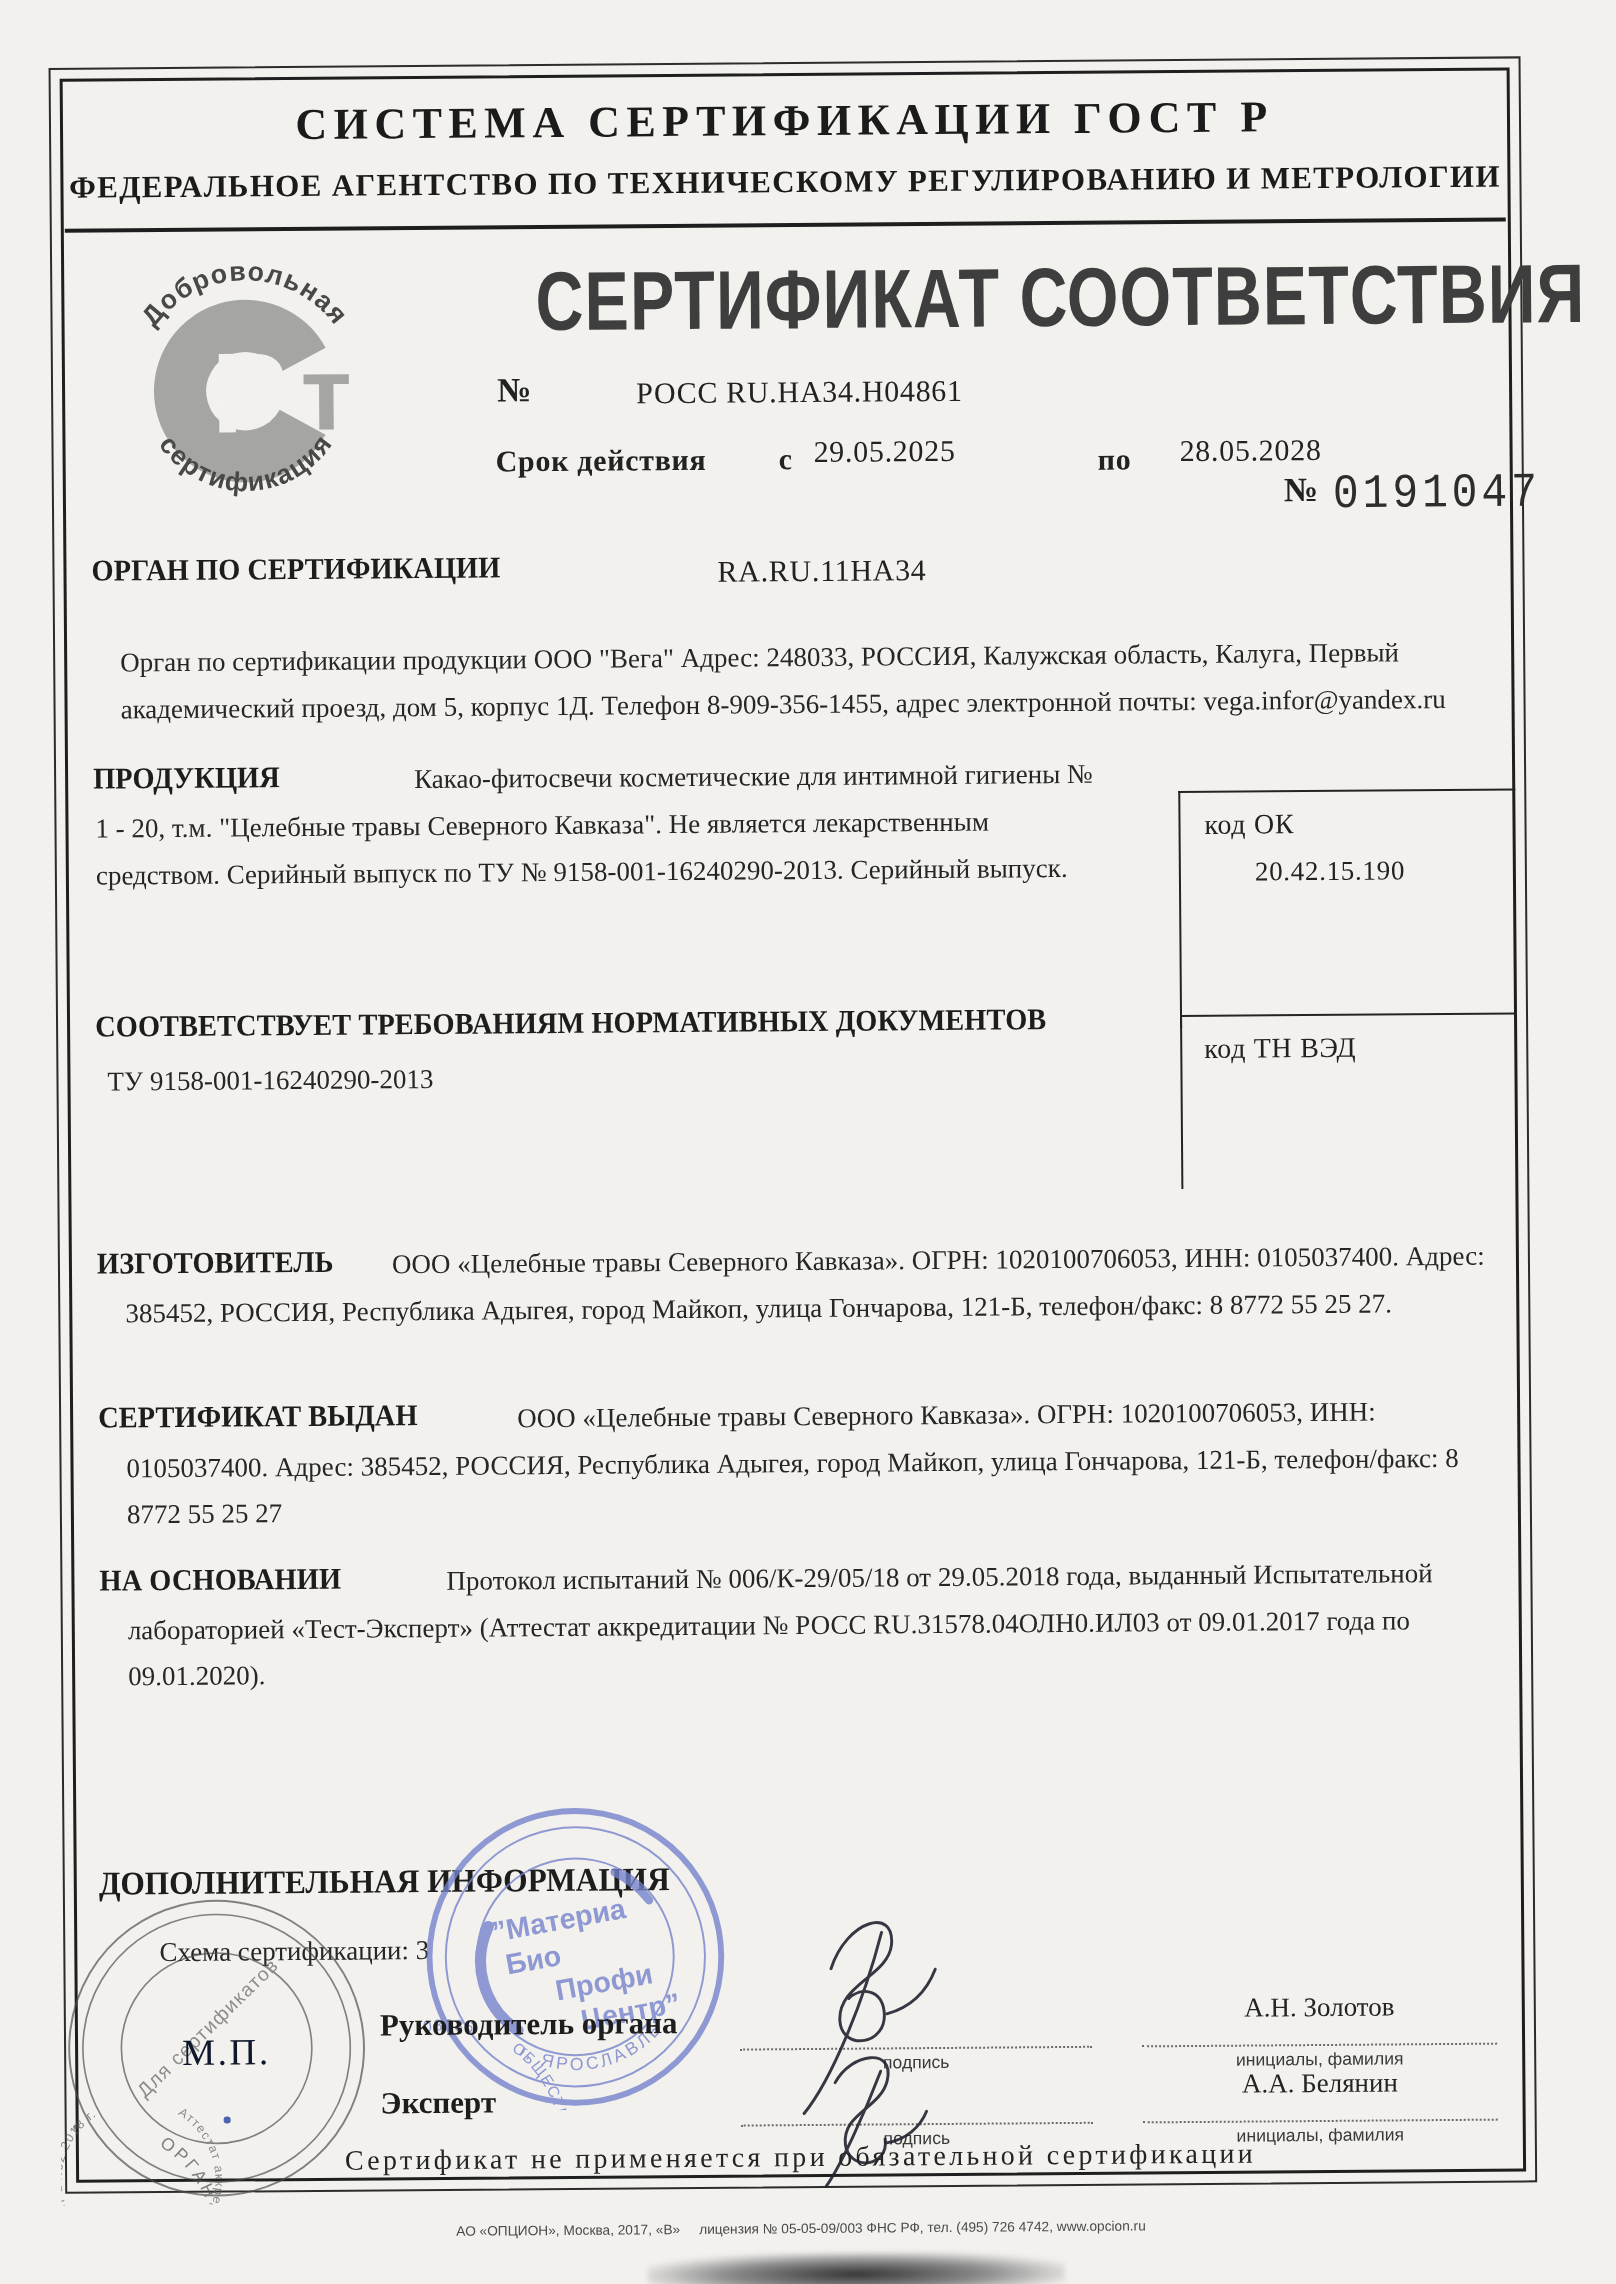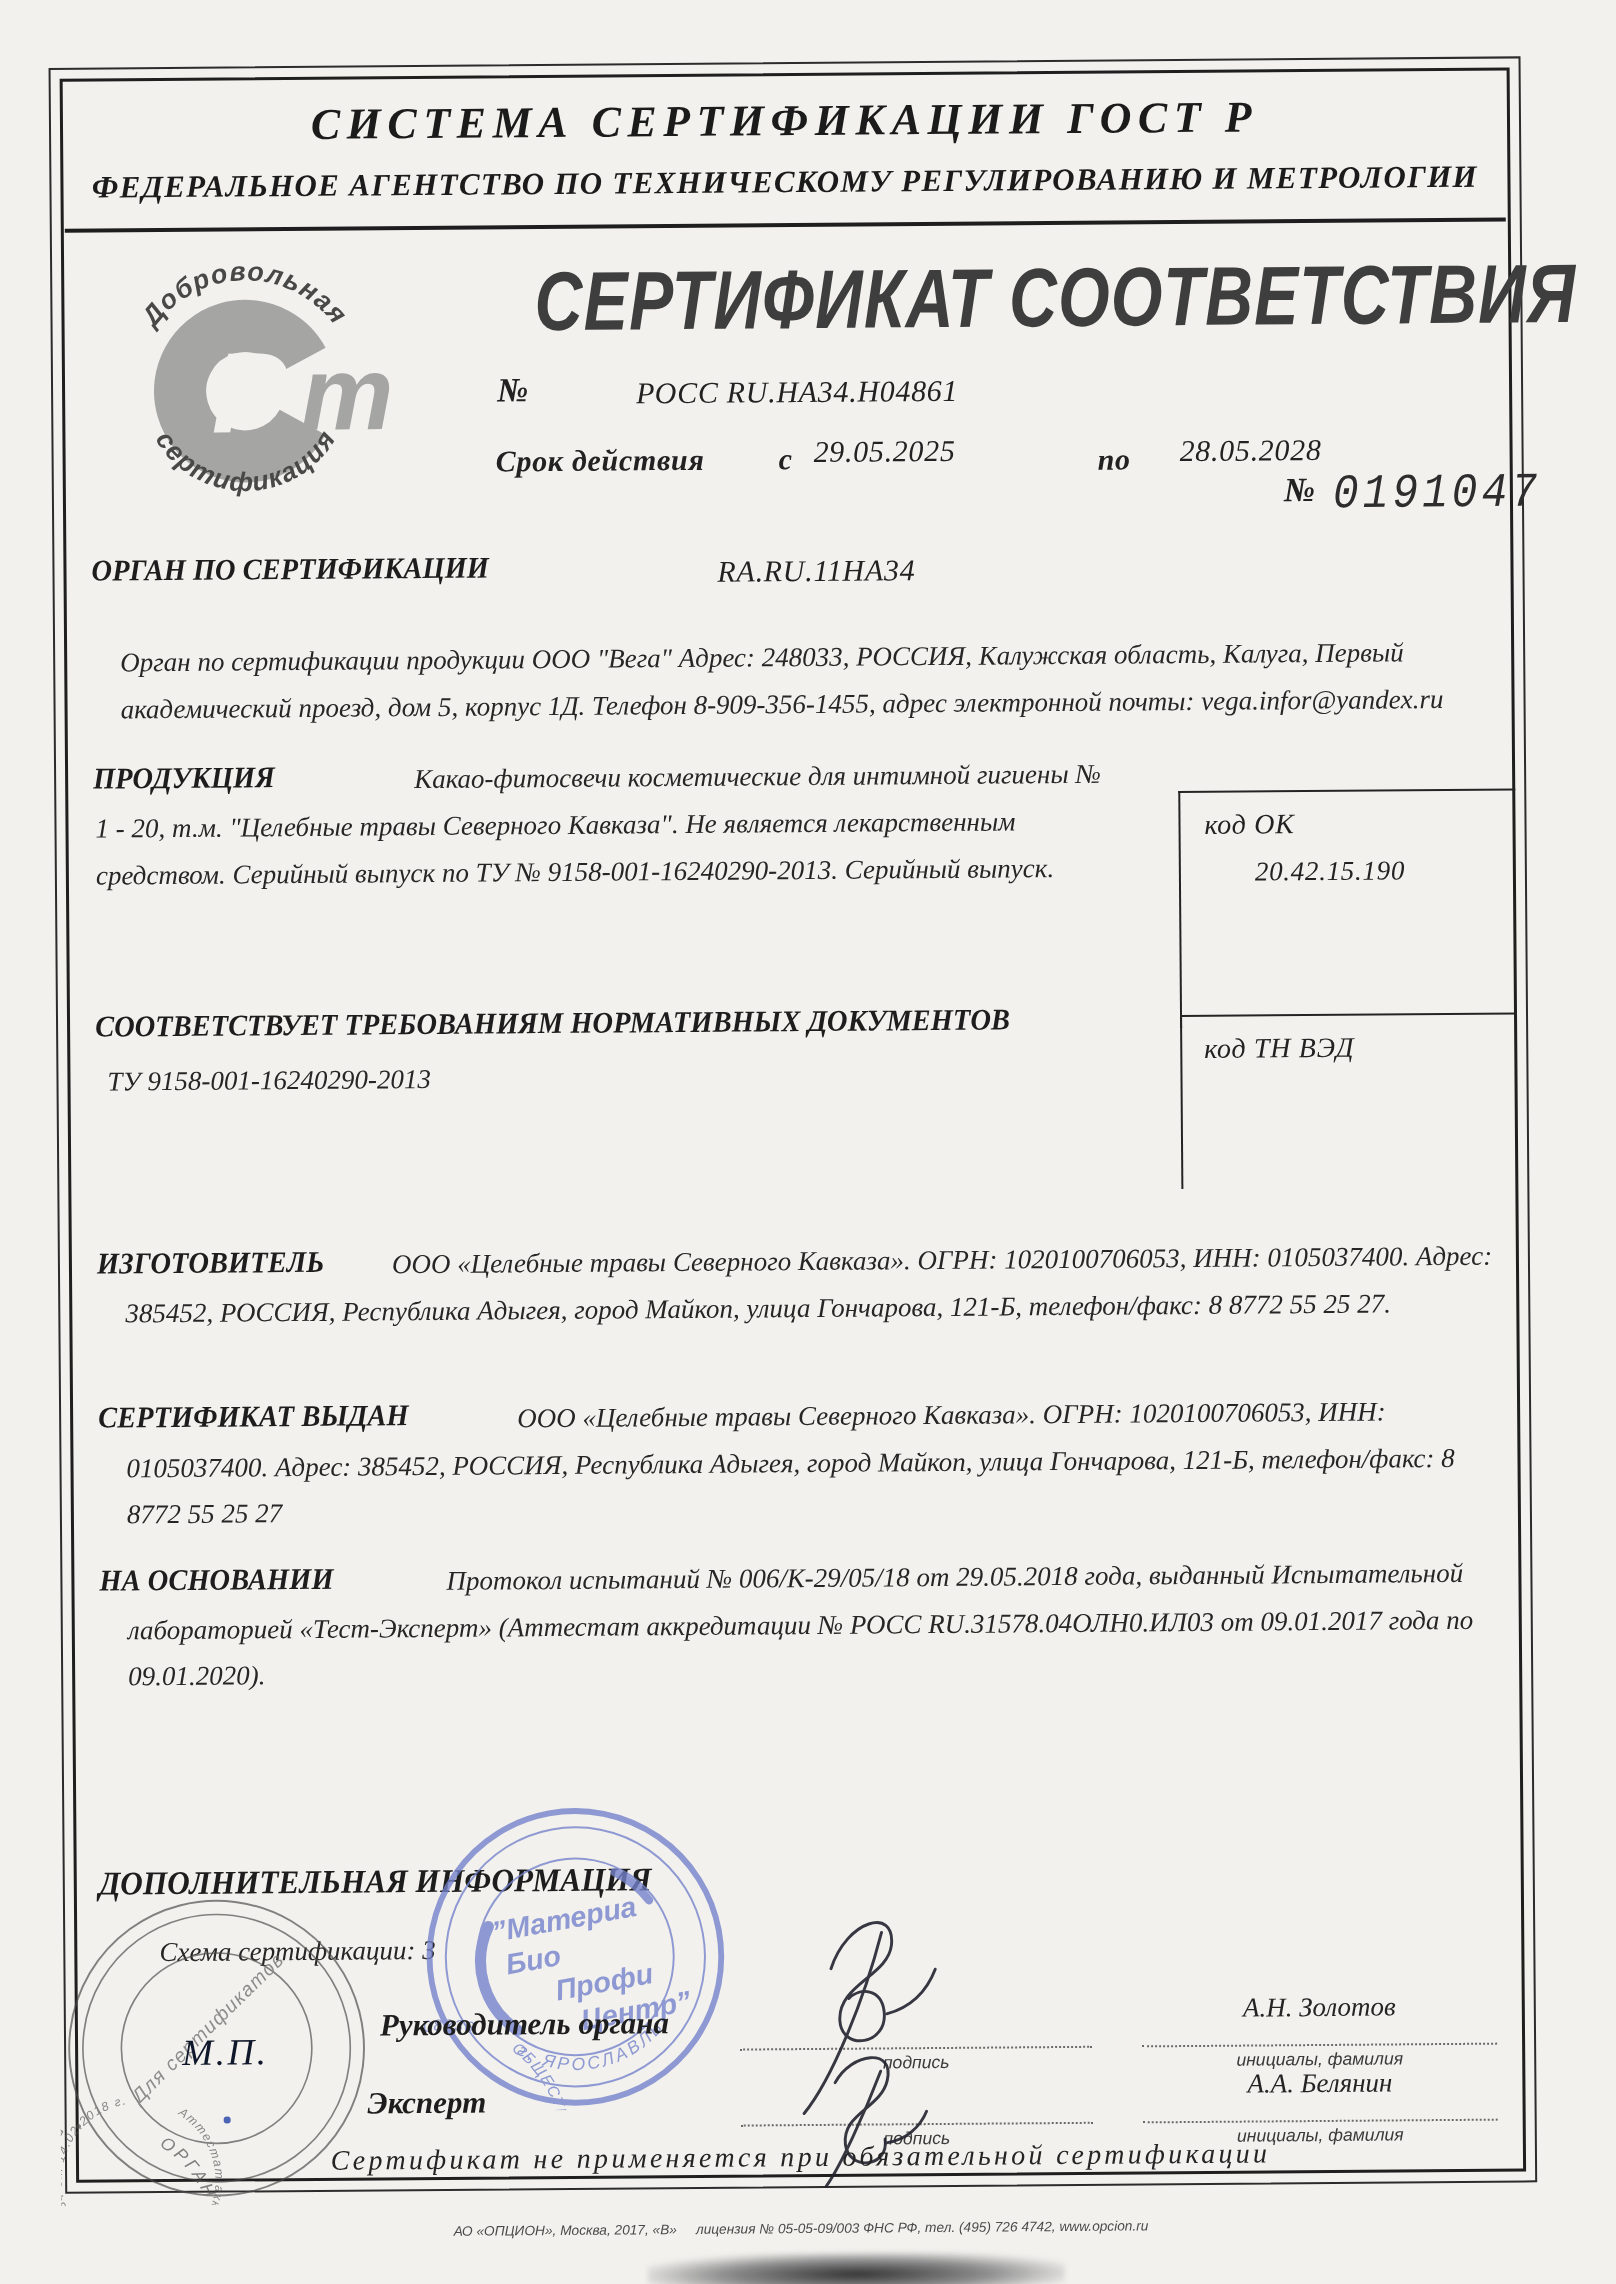--- a/index.html
+++ b/index.html
@@ -1,21 +1,20 @@
 <!DOCTYPE html>
 <html style="font-size:10.4px"><head>
 <meta charset="utf-8">
 <style>
   html,body{margin:0;padding:0;background:#e8e7e3;}
   .page{
     position:relative;width:1617px;height:2284px;overflow:hidden;
     background:#f2f1ed;
     font-family:"Liberation Serif","DejaVu Serif",serif;
     color:#262626;
-    font-style:italic;
   }
   .sheet{position:absolute;left:0;top:0;width:1617px;height:2284px;
     transform:rotate(-0.45deg);transform-origin:50% 50%;}
   .abs{position:absolute;}
   .frame-outer{position:absolute;left:57px;top:62px;right:88px;bottom:96px;
     border:2px solid #2c2c2c;}
   .frame-inner{position:absolute;left:9px;top:9px;right:9px;bottom:9px;
     border:3.3px solid #1f1f1f;}
   .hdr1{font-size:44px;font-weight:600;letter-spacing:6.5px;color:#1b1b1b;text-align:center;}
   .hdr2{font-size:31px;font-weight:600;letter-spacing:1.3px;color:#1b1b1b;text-align:center;}
@@ -174,21 +173,21 @@
     </g>
   </svg>
 
   <span class="abs role-t" style="left:373px;top:2004px;">Руководитель органа</span>
   <div class="abs sig-line" style="left:733px;top:2027px;width:352px;height:21px;"></div>
   <div class="abs caption" style="left:733px;top:2053px;width:352px;">подпись</div>
   <div class="abs name-t" style="left:1135px;top:1996px;width:355px;">А.Н. Золотов</div>
   <div class="abs sig-line" style="left:1135px;top:2027px;width:355px;height:21px;"></div>
   <div class="abs caption" style="left:1135px;top:2053px;width:355px;">инициалы, фамилия</div>
 
-  <span class="abs role-t" style="left:360px;top:2082px;">Эксперт</span>
+  <span class="abs role-t" style="left:373px;top:2082px;">Эксперт</span>
   <div class="abs sig-line" style="left:733px;top:2103px;width:352px;height:21px;"></div>
   <div class="abs caption" style="left:733px;top:2129px;width:352px;">подпись</div>
   <div class="abs name-t" style="left:1135px;top:2072px;width:355px;">А.А. Белянин</div>
   <div class="abs sig-line" style="left:1135px;top:2103px;width:355px;height:21px;"></div>
   <div class="abs caption" style="left:1135px;top:2129px;width:355px;">инициалы, фамилия</div>
 
   <svg class="abs" style="left:717px;top:1884px;" width="430" height="313" viewBox="0 0 660 480">
     <g fill="none" stroke="#232330" stroke-width="4.5" stroke-linecap="round" opacity="0.9">
       <path d="M 165,130 C 190,55 265,35 258,95 C 252,142 175,155 178,210 C 181,258 252,248 246,196 C 242,162 210,158 192,176"></path>
       <path d="M 243,75 C 215,180 165,300 122,352"></path>

